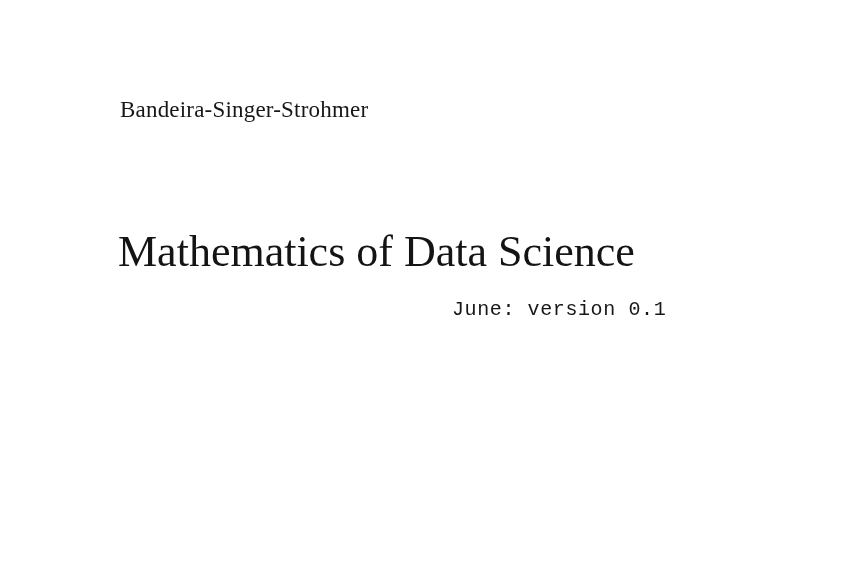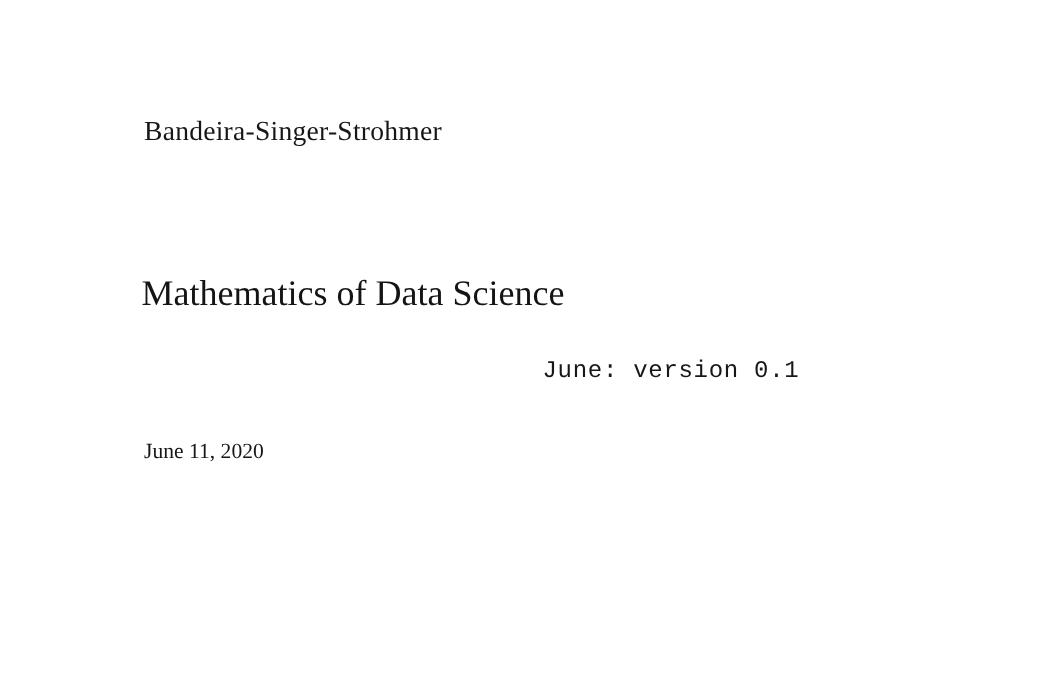--- a/index.html
+++ b/index.html
@@ -28,21 +28,21 @@
     font-size: 23px;
     letter-spacing: 0.2px;
     color: #171717;
     white-space: nowrap;
   }
   .title {
     position: absolute;
     left: 118px;
     top: 228px;
     font-family: "Liberation Serif", serif;
-    font-size: 30px;
+    font-size: 44px;
     line-height: 1.1;
     color: #141414;
     white-space: nowrap;
   }
   .draft {
     position: absolute;
     left: 452px;
     top: 298px;
     font-family: "Liberation Mono", monospace;
     font-size: 20px;
@@ -64,15 +64,14 @@
 <body>
 
 <div class="page">
 
   <div class="authors">Bandeira-Singer-Strohmer</div>
 
   <div class="title">Mathematics of Data Science</div>
 
   <div class="draft">June: version 0.1</div>
 
-  <div class="date">June 11, 2020</div>
 
 </div>
 
 </body></html>

